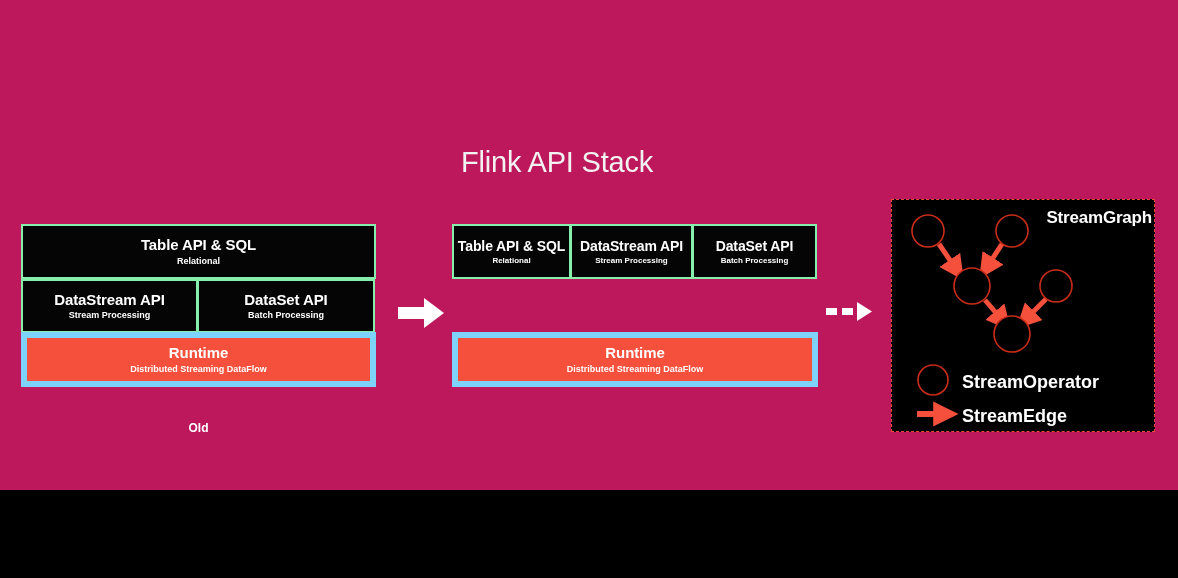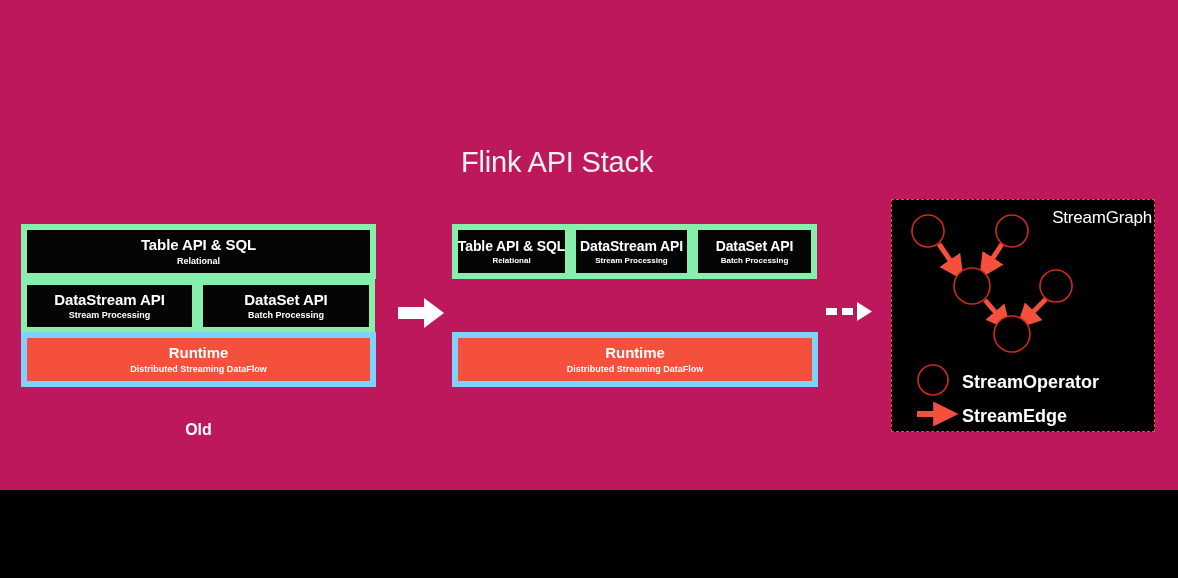--- a/index.html
+++ b/index.html
@@ -41,21 +41,21 @@
     box-sizing: border-box;
   }
   .stack-row {
     position: absolute;
     box-sizing: border-box;
     display: flex;
     flex-direction: row;
   }
   .cell {
     box-sizing: border-box;
-    border: 6px solid #86efac;
+    border: 2px solid #86efac;
     background: #050505;
     display: flex;
     flex-direction: column;
     align-items: center;
     justify-content: center;
     text-align: center;
     overflow: hidden;
   }
   .cell.runtime {
     background: #f5503c;
@@ -75,21 +75,21 @@
     color: #ffffff;
     margin-top: 3px;
     line-height: 1.1;
     white-space: nowrap;
   }
   .cell.small .cell-title { font-size: 14px; }
   .cell.small .cell-sub { font-size: 8px; }
 
   .stack-caption {
     position: absolute;
-    font-size: 16px;
+    font-size: 12px;
     font-weight: bold;
     color: #ffffff;
     text-align: center;
     white-space: nowrap;
   }
 
   
   .arrow-white {
     position: absolute;
   }
@@ -106,21 +106,21 @@
     height: 233px;
     box-sizing: border-box;
     border: 1px dashed #ef4a33;
     background: #000000;
   }
   .sg-title {
     position: absolute;
     right: 2px;
     top: 8px;
     font-size: 17px;
-    font-weight: normal;
+    font-weight: bold;
     color: #ffffff;
     white-space: nowrap;
     letter-spacing: -0.2px;
     margin-left: 8px;
   }
   .sg-svg {
     position: absolute;
     left: 0;
     top: 0;
   }

